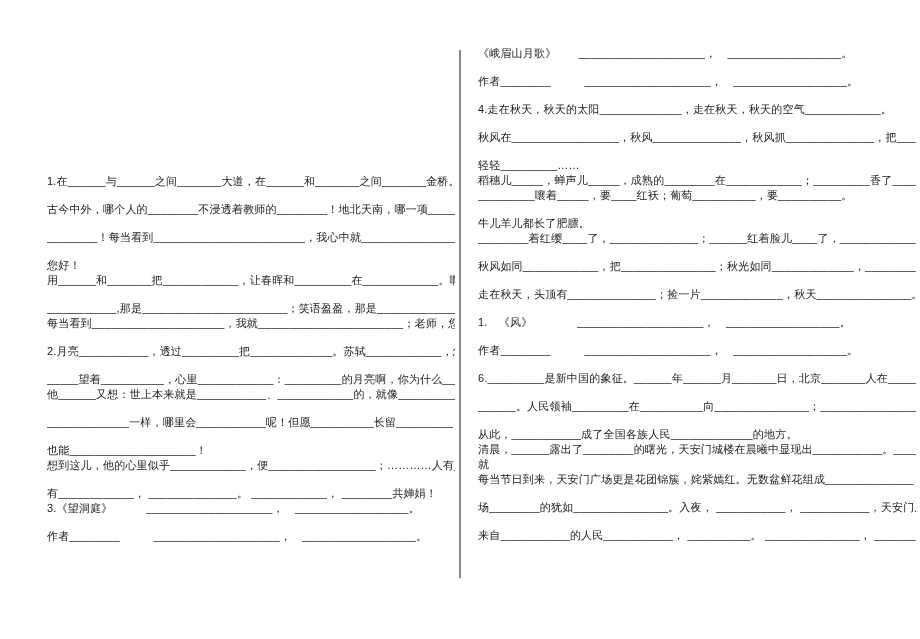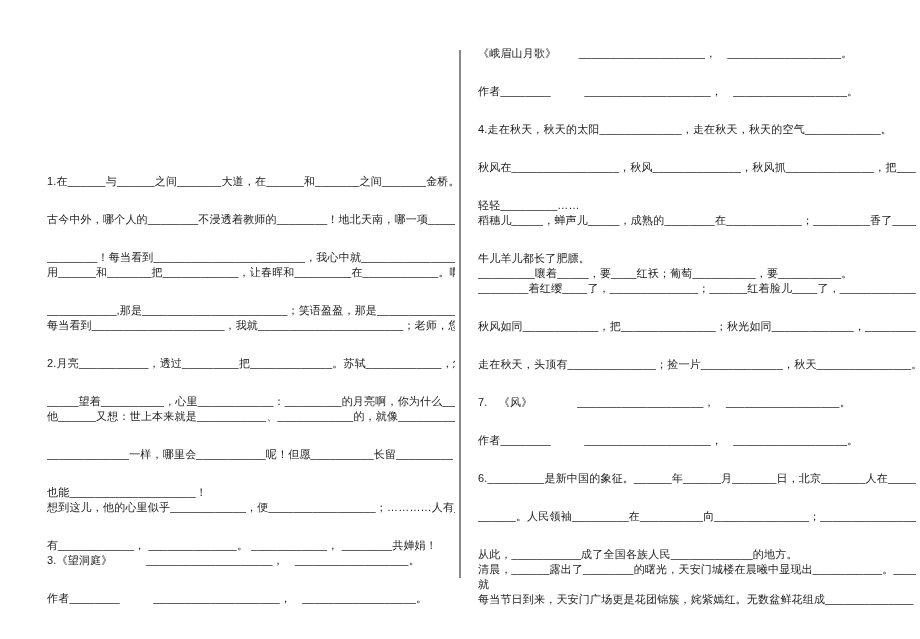--- a/index.html
+++ b/index.html
@@ -41,35 +41,36 @@
     top: 46px;
     width: 438px;
     height: 560px;
   }
   .ln {
     font-size: 11px;
     line-height: 15px;
     white-space: pre;
     letter-spacing: 0.2px;
   }
-  .w { margin-top: 23px; }
+  .w { margin-top: 13px; }
   .t { margin-top: 0; }
   .first { margin-top: 0; }
 </style>
 </head>
 <body>
 
 <div class="page">
 
   <div class="divider"></div>
 
   <div class="col col-left">
     <div class="ln first">1.在______与______之间_______大道，在______和_______之间_______金桥。啊，教师的事业______！</div>
     <div class="ln w">古今中外，哪个人的________不浸透着教师的________！地北天南，哪一项________不蕴含着教师的</div>
     <div class="ln w">________！每当看到________________________，我心中就_________________，老师，</div>
+    <div class="ln w">您好！</div>
     <div class="ln t">用______和_______把____________，让春晖和_________在____________。啊，教师的事业_______！</div>
     <div class="ln w">___________,那是_______________________；笑语盈盈，那是______________________。</div>
     <div class="ln t">每当看到_____________________，我就_______________________；老师，您好！</div>
     <div class="ln w">2.月亮___________，透过_________把_____________。苏轼____________，怎么也睡不着。他</div>
     <div class="ln w">_____望着__________，心里____________：_________的月亮啊，你为什么______________变</div>
     <div class="ln t">他______又想：世上本来就是___________、____________的，就像_________________、____</div>
     <div class="ln w">_____________一样，哪里会___________呢！但愿__________长留_________，虽然_________，</div>
     <div class="ln w">也能____________________！</div>
     <div class="ln t">想到这儿，他的心里似乎____________，便_________________；…………人有____________，月</div>
     <div class="ln w">有____________， ______________。 ____________， ________共婵娟！</div>
@@ -77,26 +78,26 @@
     <div class="ln w">作者________　　　____________________，　__________________。</div>
   </div>
 
   <div class="col col-right">
     <div class="ln first">《峨眉山月歌》　　____________________，　__________________。</div>
     <div class="ln w">作者________　　　____________________，　__________________。</div>
     <div class="ln w">4.走在秋天，秋天的太阳_____________，走在秋天，秋天的空气____________。</div>
     <div class="ln w">秋风在_________________，秋风______________，秋风抓______________，把_________</div>
     <div class="ln w">轻轻_________……</div>
     <div class="ln t">稻穗儿_____，蝉声儿_____，成熟的________在____________；_________香了____________，</div>
+    <div class="ln t">_________嚷着_____，要____红袄；葡萄__________，要__________。</div>
     <div class="ln w">牛儿羊儿都长了肥膘。</div>
-    <div class="ln t">_________嚷着_____，要____红袄；葡萄__________，要__________。</div>
     <div class="ln t">________着红缨____了，______________；______红着脸儿____了，_______________。</div>
     <div class="ln w">秋风如同____________，把_______________；秋光如同_____________，_______________。</div>
     <div class="ln w">走在秋天，头顶有______________；捡一片_____________，秋天_______________。</div>
-    <div class="ln w">7.　《风》　　　　____________________，　__________________。</div>
+    <div class="ln w">1.　《风》　　　　____________________，　__________________。</div>
     <div class="ln w">作者________　　　____________________，　__________________。</div>
     <div class="ln w">6._________是新中国的象征。______年______月_______日，北京_______人在__________举行了</div>
     <div class="ln w">______。人民领袖_________在__________向_______________；____________________！</div>
     <div class="ln w">从此，___________成了全国各族人民_____________的地方。</div>
     <div class="ln t">清晨，______露出了________的曙光，天安门城楼在晨曦中显现出___________。_______________</div>
     <div class="ln t">就</div>
     <div class="ln t">每当节日到来，天安门广场更是花团锦簇，姹紫嫣红。无数盆鲜花组成______________，把广</div>
     <div class="ln w">场________的犹如_______________。入夜， ___________， ___________，天安门广场___________。</div>
     <div class="ln w">来自___________的人民___________， __________。 _______________， _______________，</div>
   </div>

